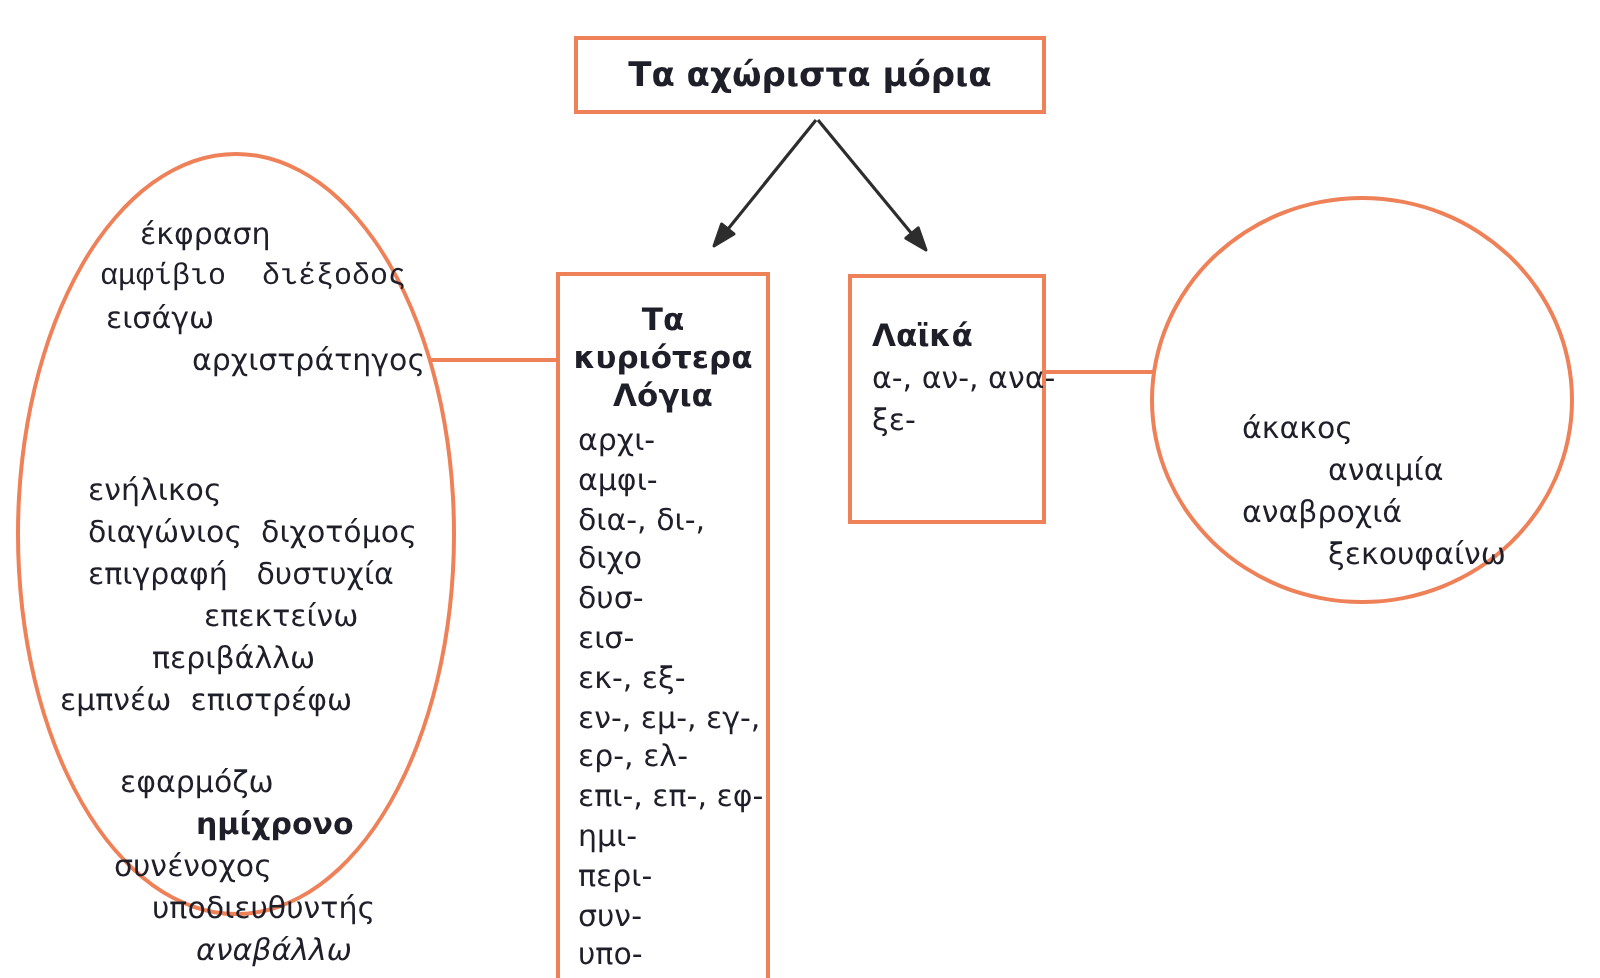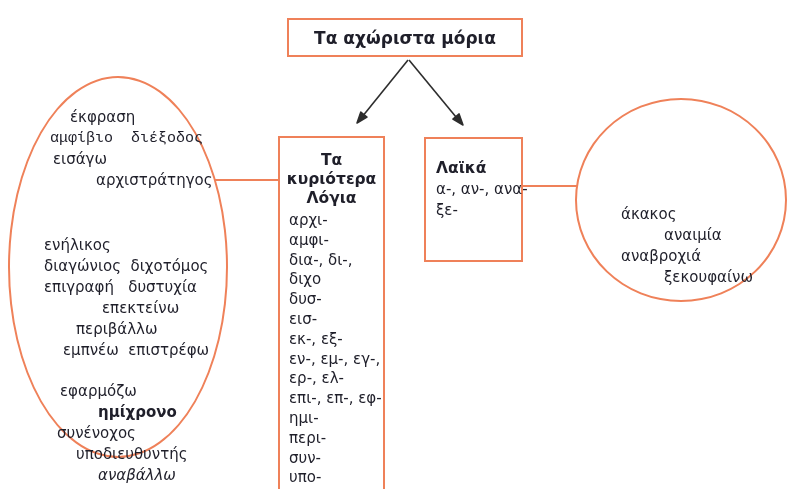--- a/index.html
+++ b/index.html
@@ -102,21 +102,21 @@
   <div class="left-ellipse">
       <div class="line" style="padding-left: 60px;">έκφραση</div>
       <div class="line" style="padding-left: 40px; font-family: Liberation Mono, monospace;">αμφίβιο  διέξοδος</div>
       <div class="line" style="padding-left: 43px;">εισάγω</div>
       <div class="line" style="padding-left: 86px;">αρχιστράτηγος</div>
       <div class="line" style="padding-left: 34px; margin-top: 44px;">ενήλικος</div>
       <div class="line" style="padding-left: 34px;">διαγώνιος  διχοτόμος</div>
       <div class="line" style="padding-left: 34px;">επιγραφή   δυστυχία</div>
       <div class="line" style="padding-left: 92px;">επεκτείνω</div>
       <div class="line" style="padding-left: 66px;">περιβάλλω</div>
-      <div class="line" style="padding-left: 20px; margin-left: 33px;">εμπνέω  επιστρέφω</div>
+      <div class="line" style="padding-left: 20px;">εμπνέω  επιστρέφω</div>
       <div class="line" style="padding-left: 50px; margin-top: 20px;">εφαρμόζω</div>
       <div class="line" style="padding-left: 88px; font-weight: bold;">ημίχρονο</div>
       <div class="line" style="padding-left: 47px;">συνένοχος</div>
       <div class="line" style="padding-left: 66px;">υποδιευθυντής</div>
       <div class="line" style="padding-left: 88px; font-style: italic;">αναβάλλω</div>
     </div>
 
   <div class="main-box">
     <div class="box-header">
       <div>Τα κυριότερα</div>

